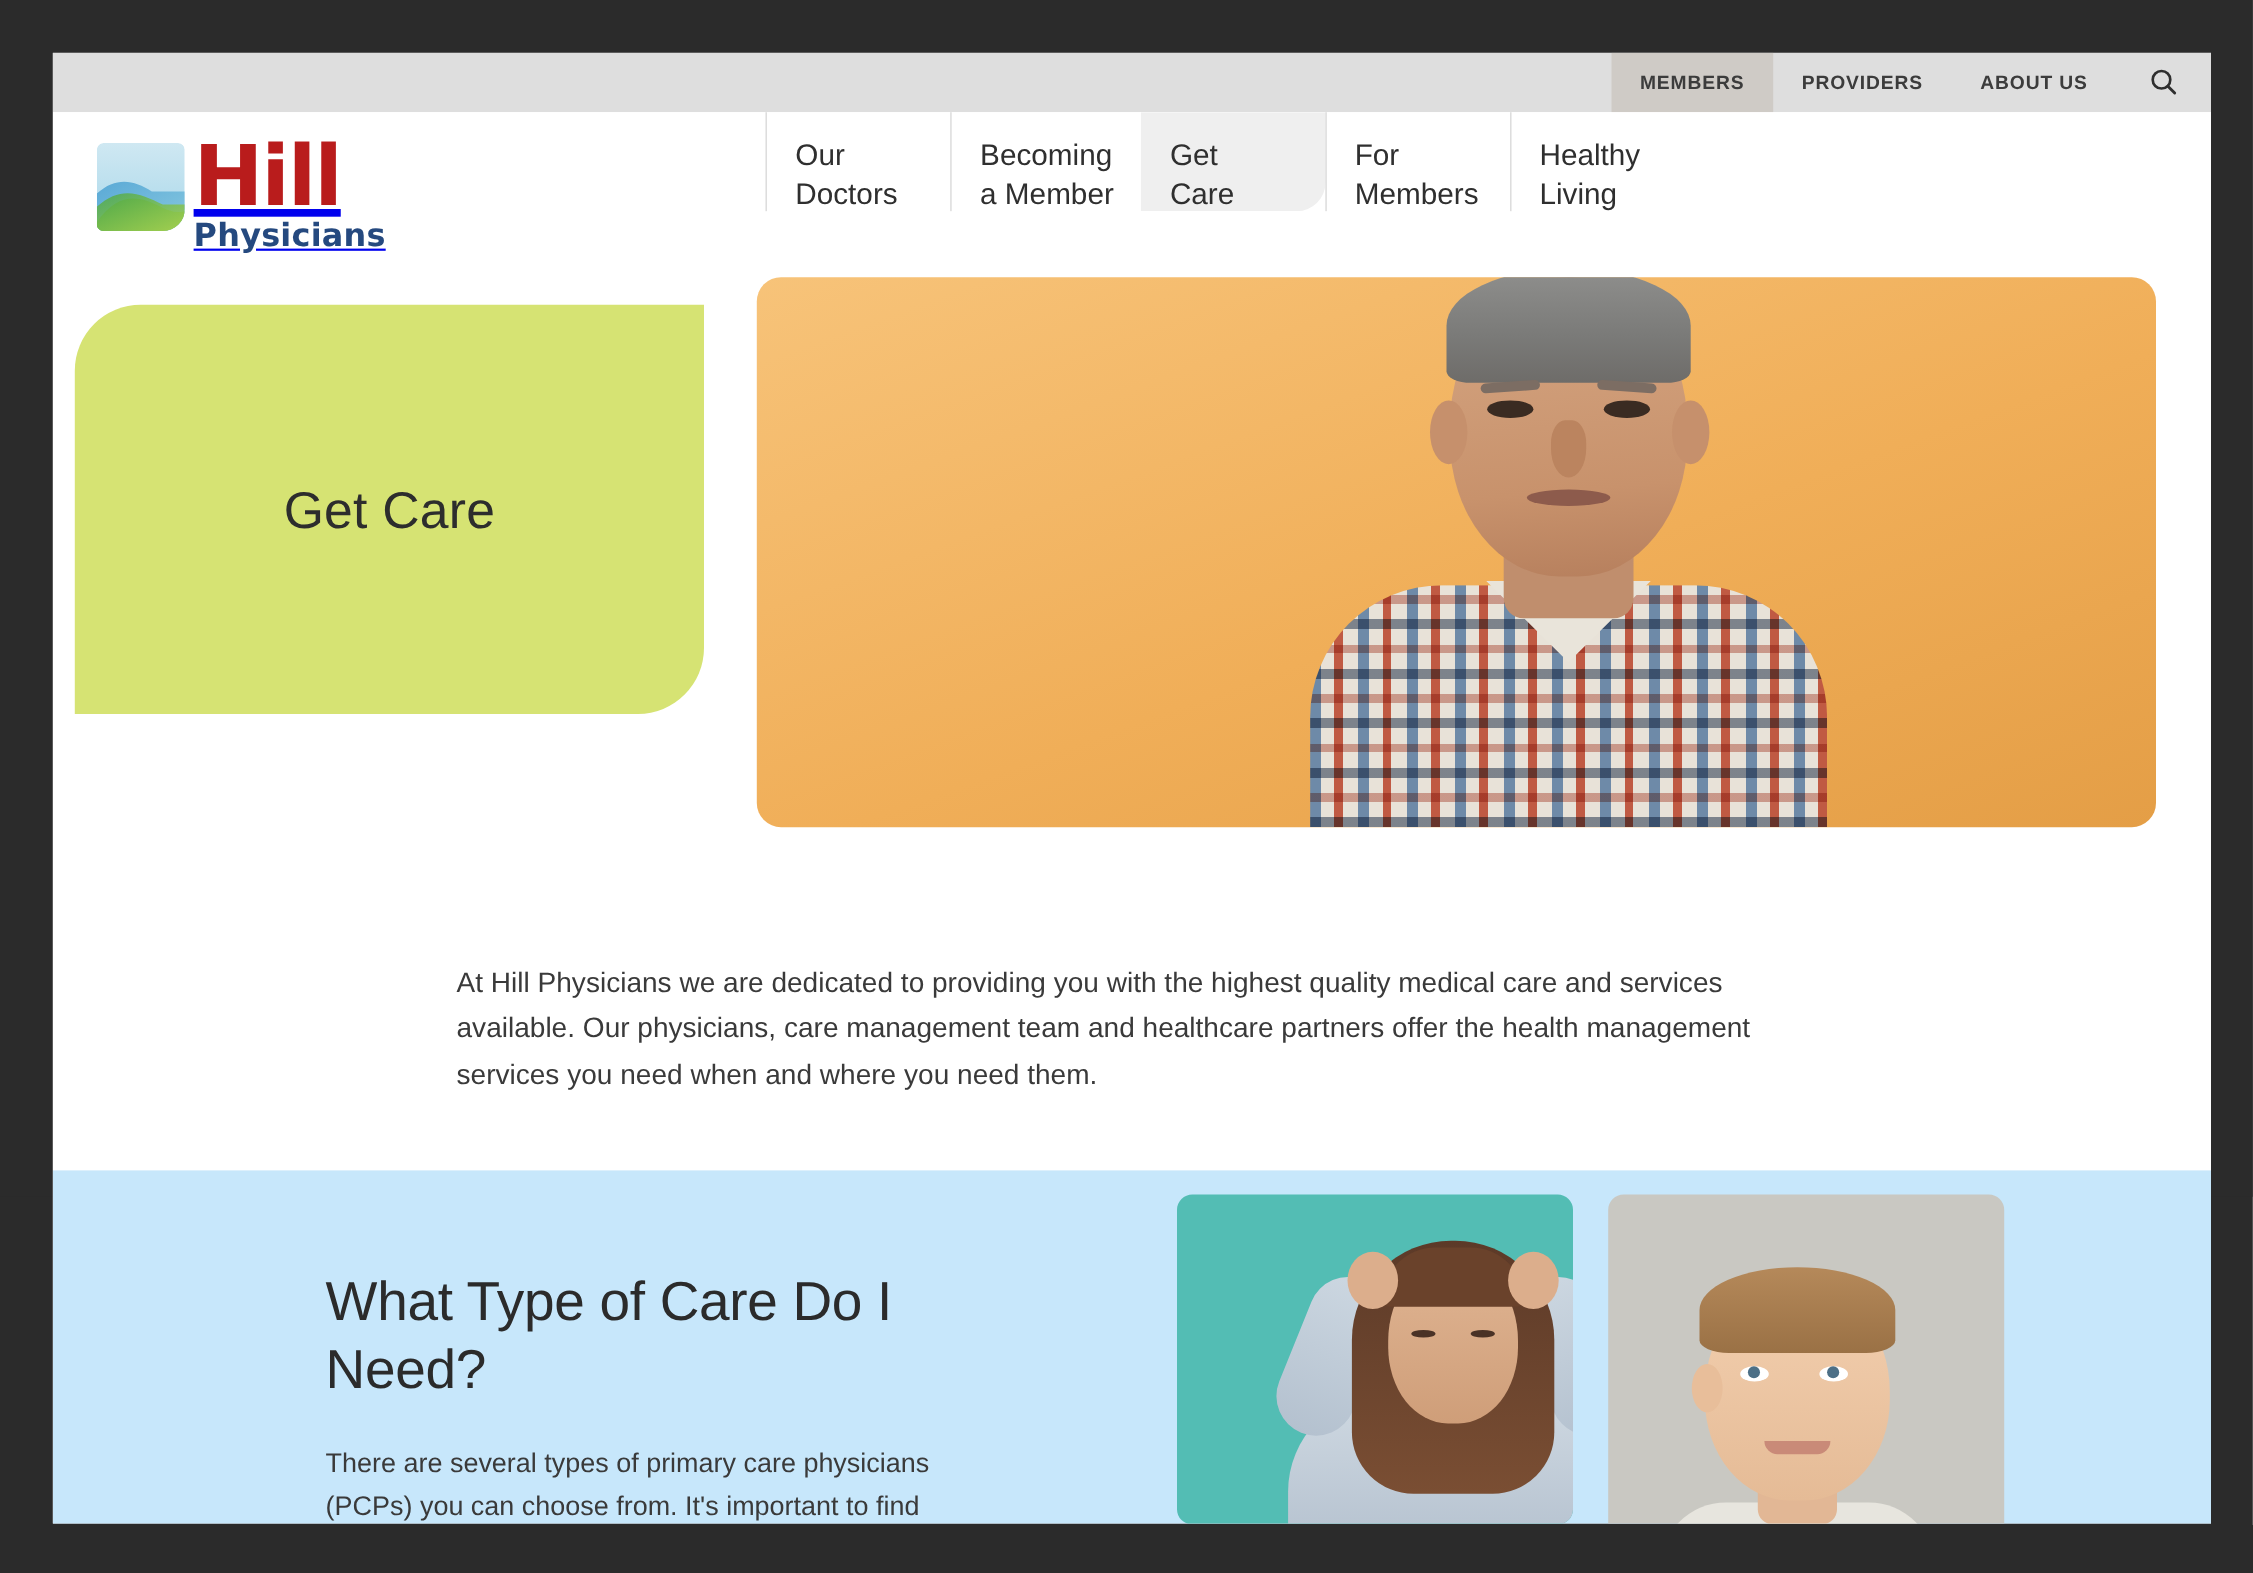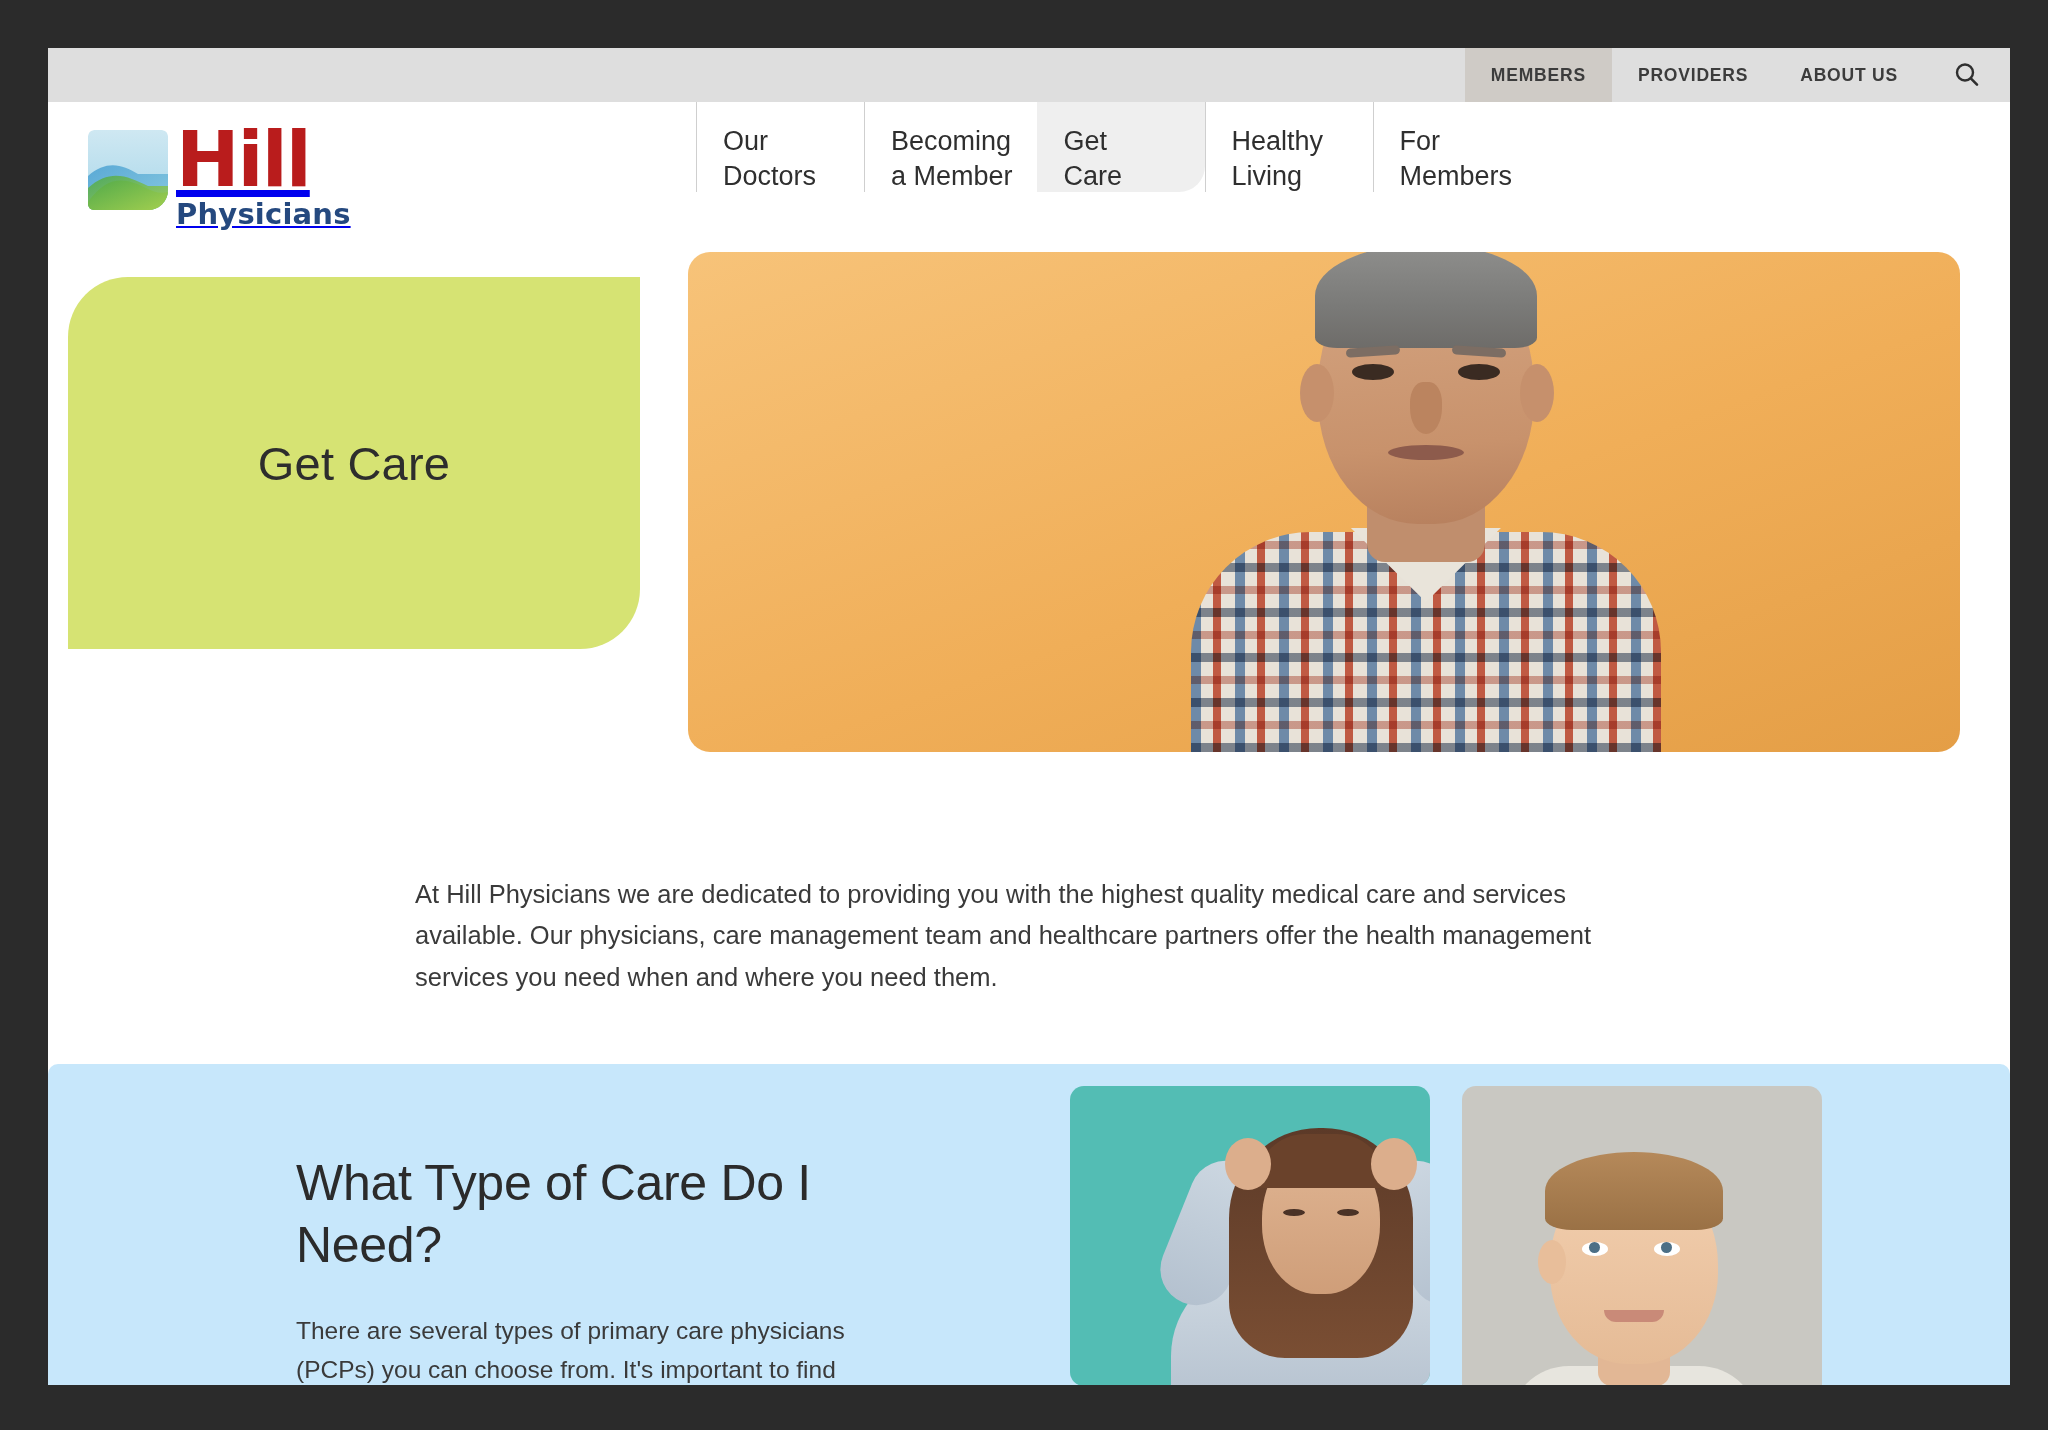--- a/index.html
+++ b/index.html
@@ -322,21 +322,20 @@
     color: #3a3a3a;
     font-weight: 300;
   }
 
   
   .care {
     position: relative;
     background: #c7e7fb;
     height: 366px;
     padding-top: 22px;
-    border-radius: 10px;
   }
 
   .care-left {
     position: absolute;
     left: 248px;
     top: 88px;
     width: 600px;
   }
 
   .care-title {
@@ -524,26 +523,26 @@
         </div>
         <div class="nav-item">
           <span class="l1">Becoming</span>
           <span class="l2">a Member</span>
         </div>
         <div class="nav-item active">
           <span class="l1">Get</span>
           <span class="l2">Care</span>
         </div>
         <div class="nav-item">
+          <span class="l1">For</span>
+          <span class="l2">Members</span>
+        </div>
+        <div class="nav-item">
           <span class="l1">Healthy</span>
           <span class="l2">Living</span>
-        </div>
-        <div class="nav-item">
-          <span class="l1">For</span>
-          <span class="l2">Members</span>
         </div>
       </nav>
     </div>
 
     <section class="hero">
 
       <div class="hero-orange">
         <div class="man">
           <div class="man-torso"></div>
           <div class="man-collar"></div>

